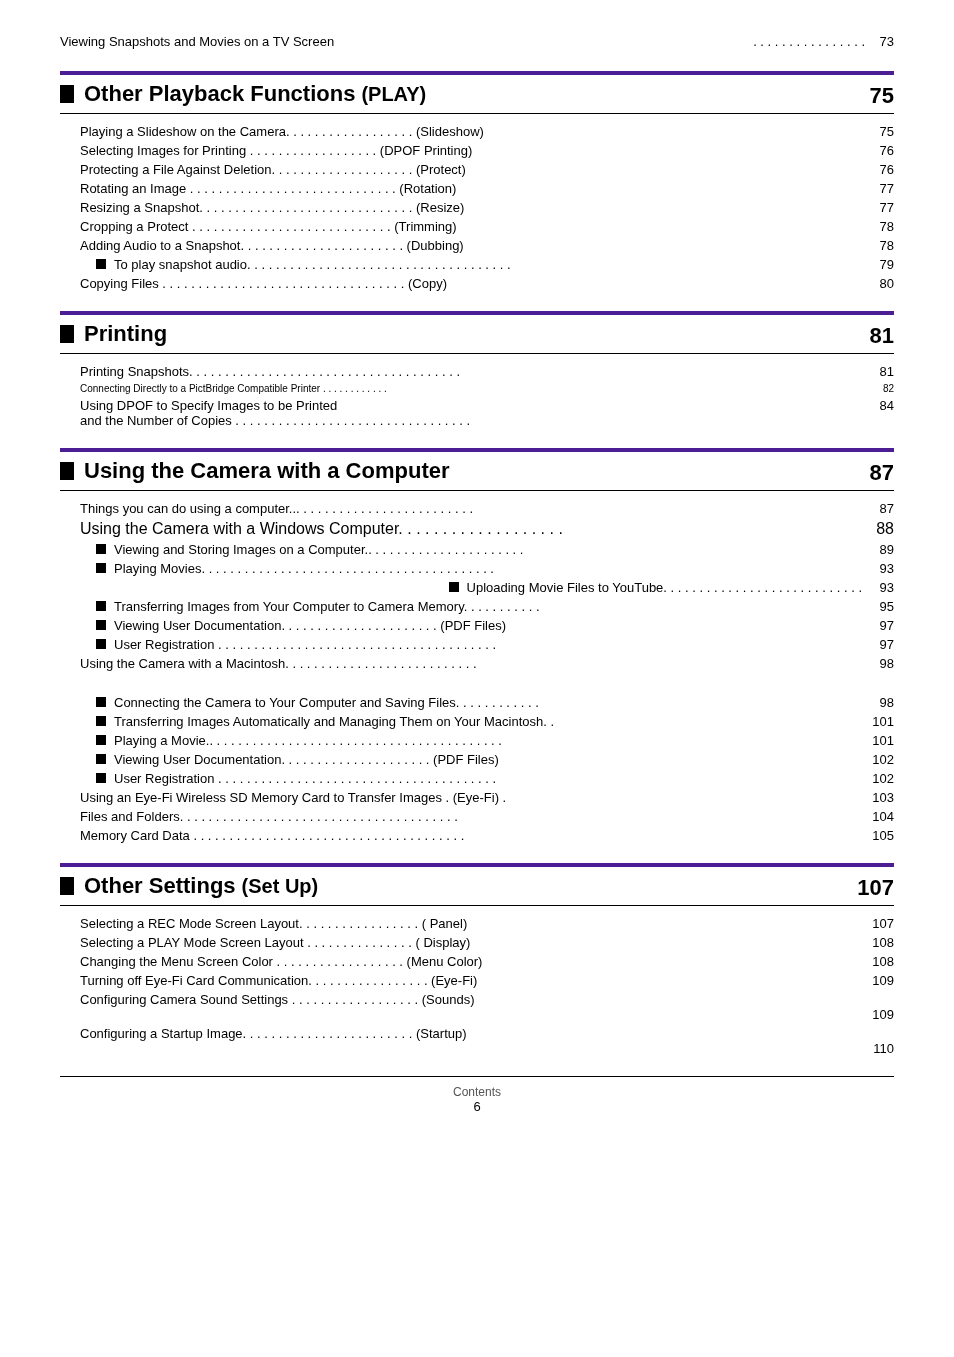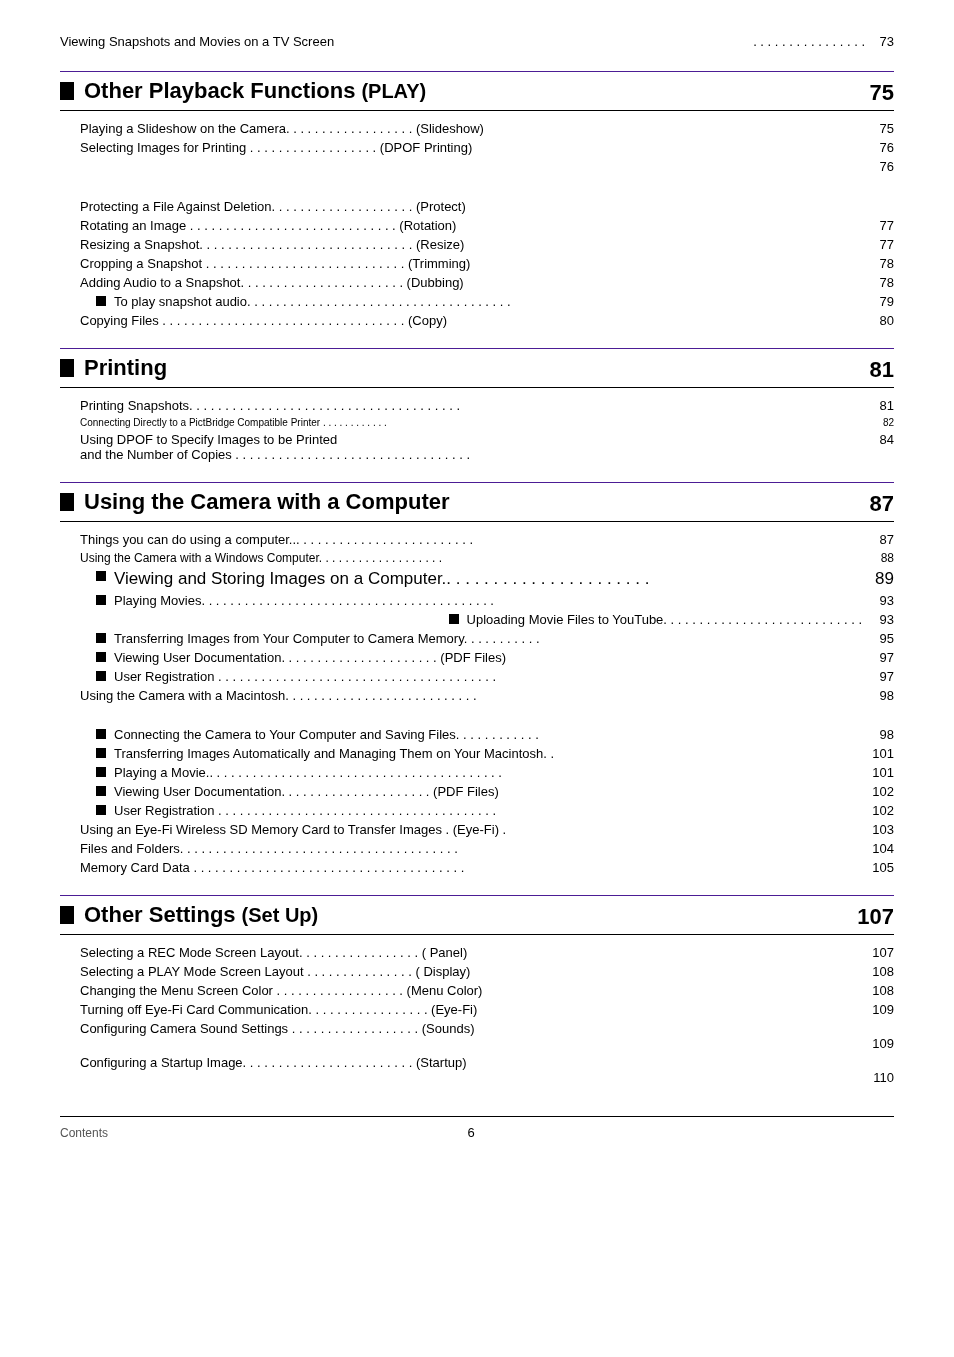--- a/index.html
+++ b/index.html
@@ -17,21 +17,21 @@
       display: flex;
       justify-content: space-between;
       padding: 4px 0;
       font-size: 13px;
     }
 
     .section-header {
       display: flex;
       justify-content: space-between;
       align-items: baseline;
-      border-top: 1px solid #4c1d95;
+      border-top: 4px solid #4c1d95;
       border-bottom: 1px solid #000;
       margin-top: 18px;
       margin-bottom: 8px;
       padding: 6px 0 4px 0;
     }
 
     .section-title {
       font-size: 22px;
       font-weight: bold;
       display: flex;
@@ -59,25 +59,26 @@
       width: 10px;
       height: 10px;
       background: #000;
       margin-right: 4px;
       vertical-align: middle;
       flex-shrink: 0;
     }
 
     .footer {
       border-top: 1px solid #000;
-      margin-top: 29px;
+      margin-top: 18px;
       padding-top: 8px;
       display: flex;
       justify-content: space-between;
       align-items: center;
+      flex-direction: column;
     }
 
     .footer-page {
       text-align: center;
       flex: 1;
       font-size: 13px;
     }
   </style>
 </head>
 <body>
@@ -102,40 +103,40 @@
       </div>
       <div style="min-width: 32px; text-align: right; padding-left: 4px;">75</div>
     </div>
     <div style="display: flex; justify-content: space-between; padding: 2px 0px 2px 20px; font-size: 13px;">
       <div style="flex: 1 1 0%; display: flex; align-items: flex-start; gap: 4px;">
         <span>Selecting Images for Printing . . . . . . . . . . . . . . . . . . (DPOF Printing)</span>
       </div>
       <div style="min-width: 32px; text-align: right; padding-left: 4px;">76</div>
     </div>
     <div style="display: flex; justify-content: space-between; padding: 2px 0px 2px 20px; font-size: 13px;">
-      <div style="flex: 1 1 0%; display: flex; align-items: center; gap: 4px; margin-top: 40px;">
+      <div style="flex: 1 1 0%; display: flex; align-items: center; gap: 4px;">
         <span>Protecting a File Against Deletion. . . . . . . . . . . . . . . . . . . . (Protect)</span>
       </div>
       <div style="min-width: 32px; text-align: right; padding-left: 4px;">76</div>
     </div>
     <div style="display: flex; justify-content: space-between; padding: 2px 0px 2px 20px; font-size: 13px;">
       <div style="flex: 1 1 0%; display: flex; align-items: flex-start; gap: 4px;">
         <span>Rotating an Image . . . . . . . . . . . . . . . . . . . . . . . . . . . . . (Rotation)</span>
       </div>
       <div style="min-width: 32px; text-align: right; padding-left: 4px;">77</div>
     </div>
     <div style="display: flex; justify-content: space-between; padding: 2px 0px 2px 20px; font-size: 13px;">
       <div style="flex: 1 1 0%; display: flex; align-items: flex-start; gap: 4px;">
         <span>Resizing a Snapshot. . . . . . . . . . . . . . . . . . . . . . . . . . . . . . (Resize)</span>
       </div>
       <div style="min-width: 32px; text-align: right; padding-left: 4px;">77</div>
     </div>
     <div style="display: flex; justify-content: space-between; padding: 2px 0px 2px 20px; font-size: 13px;">
       <div style="flex: 1 1 0%; display: flex; align-items: flex-start; gap: 4px;">
-        <span>Cropping a Snapshot . . . . . . . . . . . . . . . . . . . . . . . . . . . . (Trimming)</span>
+        <span>Cropping a Protect . . . . . . . . . . . . . . . . . . . . . . . . . . . . (Trimming)</span>
       </div>
       <div style="min-width: 32px; text-align: right; padding-left: 4px;">78</div>
     </div>
     <div style="display: flex; justify-content: space-between; padding: 2px 0px 2px 20px; font-size: 13px;">
       <div style="flex: 1 1 0%; display: flex; align-items: flex-start; gap: 4px;">
         <span>Adding Audio to a Snapshot. . . . . . . . . . . . . . . . . . . . . . . (Dubbing)</span>
       </div>
       <div style="min-width: 32px; text-align: right; padding-left: 4px;">78</div>
     </div>
     <div style="display: flex; justify-content: space-between; padding: 2px 0px 2px 36px; font-size: 13px;">
@@ -182,27 +183,27 @@
         <span>Using the Camera with a Computer</span>
       </div>
       <div class="section-number">87</div>
     </div>
     <div style="display: flex; justify-content: space-between; padding: 2px 0px 2px 20px; font-size: 13px;">
       <div style="flex: 1 1 0%; display: flex; align-items: flex-start; gap: 4px;">
         <span>Things you can do using a computer... . . . . . . . . . . . . . . . . . . . . . . . .</span>
       </div>
       <div style="min-width: 32px; text-align: right; padding-left: 4px;">87</div>
     </div>
-    <div style="display: flex; justify-content: space-between; padding: 2px 0px 2px 20px; font-size: 12px;">
+    <div style="display: flex; justify-content: space-between; padding: 2px 0px 2px 20px; font-size: 16px;">
       <div style="flex: 1 1 0%; display: flex; align-items: flex-start; gap: 4px;">
         <span>Using the Camera with a Windows Computer. . . . . . . . . . . . . . . . . . .</span>
       </div>
       <div style="min-width: 32px; text-align: right; padding-left: 4px;">88</div>
     </div>
-    <div style="display: flex; justify-content: space-between; padding: 2px 0px 2px 36px; font-size: 17px;">
+    <div style="display: flex; justify-content: space-between; padding: 2px 0px 2px 36px; font-size: 13px;">
       <div style="flex: 1 1 0%; display: flex; align-items: flex-start; gap: 4px;">
         <span class="bullet-square" style="margin-top: 2px;"></span>
         <span>Viewing and Storing Images on a Computer.. . . . . . . . . . . . . . . . . . . . . .</span>
       </div>
       <div style="min-width: 32px; text-align: right; padding-left: 4px;">89</div>
     </div>
     <div style="display: flex; justify-content: space-between; padding: 2px 0px 2px 36px; font-size: 13px;">
       <div style="flex: 1 1 0%; display: flex; align-items: flex-start; gap: 4px;">
         <span class="bullet-square" style="margin-top: 2px;"></span>
         <span>Playing Movies. . . . . . . . . . . . . . . . . . . . . . . . . . . . . . . . . . . . . . . . .</span>

